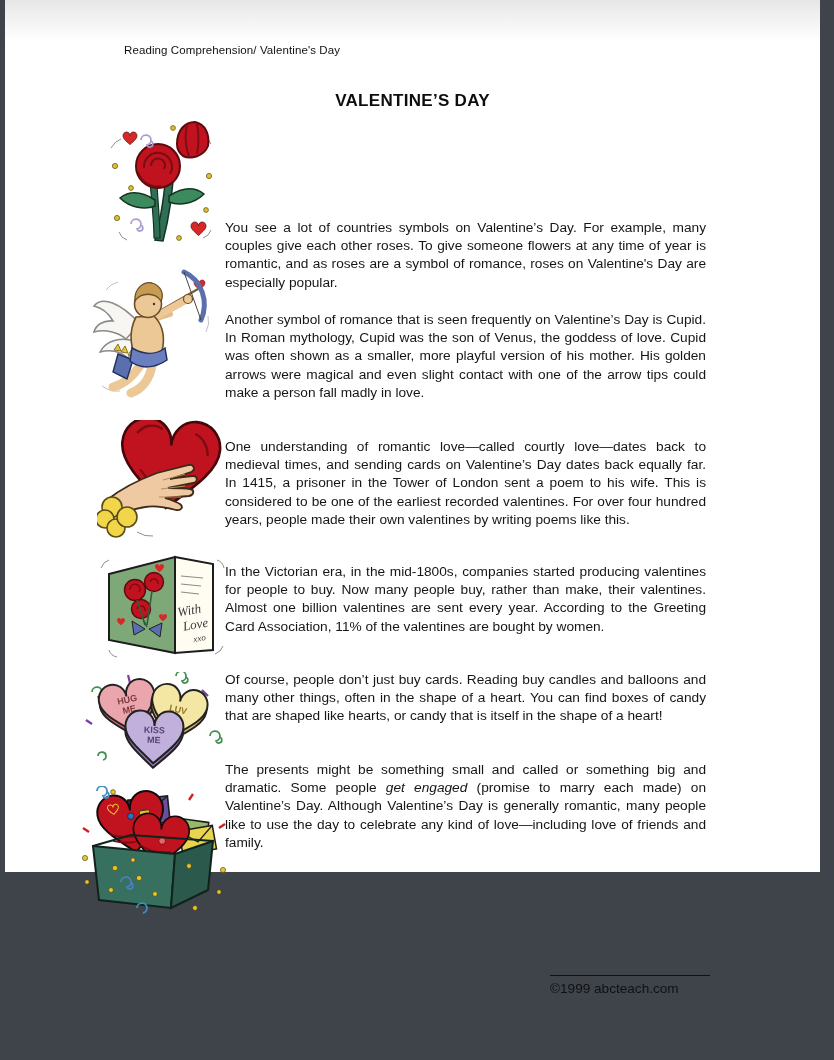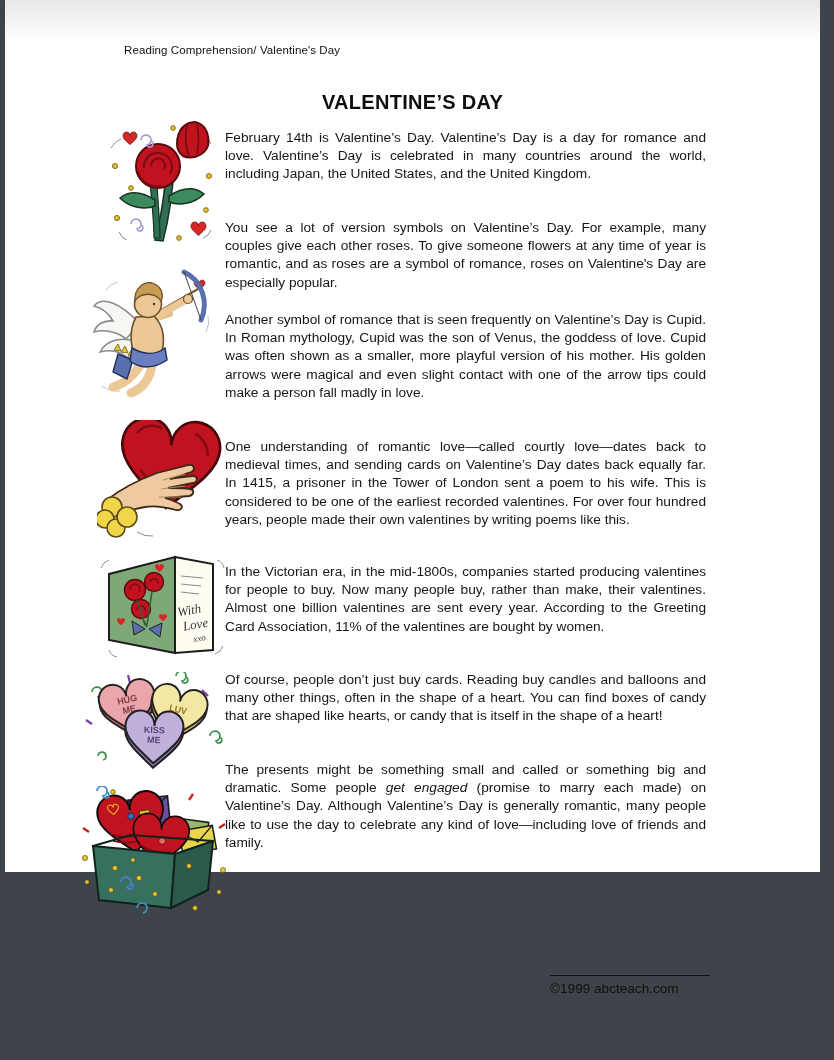--- a/index.html
+++ b/index.html
@@ -16,21 +16,21 @@
     content:"";position:absolute;left:0;right:0;top:0;height:46px;
     background:linear-gradient(180deg,#e7e7e8 0%,rgba(255,255,255,0) 90%);
     pointer-events:none;
   }
   .hdr{
     position:absolute;left:119px;top:44px;
     font-size:11.5px;color:#111;letter-spacing:.1px;
   }
   .title{
     position:absolute;left:0;right:0;top:91px;text-align:center;
-    font-size:20px;font-weight:bold;color:#0d0d0d;letter-spacing:.3px;
+    font-size:17px;font-weight:bold;color:#0d0d0d;letter-spacing:.3px;
   }
   .para{
     position:absolute;left:220px;width:481px;margin:0;
     font-size:13.7px;line-height:18.2px;text-align:justify;
     color:#161616;
   }
   .para i{font-style:italic;}
   .illus{position:absolute;}
   .footer-line{
     position:absolute;left:545px;top:975px;width:160px;height:0;
@@ -255,23 +255,22 @@
       <circle cx="10" cy="96" r="2.2"></circle>
         <circle cx="36" cy="6" r="2.4"></circle>
         <circle cx="142" cy="106" r="2.2"></circle>
     </g>
     <g fill="none" stroke="#3f8fbf" stroke-width="1.8">
       <path d="M20 5 a5 5 0 1 1 6 5 a3 3 0 1 0 3 -4"></path>
       <path d="M66 127 a5 5 0 1 0 -6 -5"></path>
     </g>
   </svg>
 
-  <p class="para" style="top:129px"><span>February 14th is Valentine’s Day. Valentine’s Day is a day for romance and love. Valentine’s Day is celebrated in many countries around the world, including Japan, the United States, and the United Kingdom.</span><i></i><span></span></p>
-
-  <p class="para" style="top:219px"><span>You see a lot of version symbols on Valentine’s Day. For example, many couples give each other roses. To give someone flowers at any time of year is romantic, and as roses are a symbol of romance, roses on Valentine's Day are especially popular.</span><i></i><span></span></p>
+
+  <p class="para" style="top:219px"><span>You see a lot of countries symbols on Valentine’s Day. For example, many couples give each other roses. To give someone flowers at any time of year is romantic, and as roses are a symbol of romance, roses on Valentine's Day are especially popular.</span><i></i><span></span></p>
 
   <p class="para" style="top:311px"><span>Another symbol of romance that is seen frequently on Valentine’s Day is Cupid. In Roman mythology, Cupid was the son of Venus, the goddess of love. Cupid was often shown as a smaller, more playful version of his mother. His golden arrows were magical and even slight contact with one of the arrow tips could make a person fall madly in love.</span><i></i><span></span></p>
 
   <p class="para" style="top:438px"><span>One understanding of romantic love—called courtly love—dates back to medieval times, and sending cards on Valentine’s Day dates back equally far. In 1415, a prisoner in the Tower of London sent a poem to his wife. This is considered to be one of the earliest recorded valentines. For over four hundred years, people made their own valentines by writing poems like this.</span><i></i><span></span></p>
 
   <p class="para" style="top:563px"><span>In the Victorian era, in the mid-1800s, companies started producing valentines for people to buy. Now many people buy, rather than make, their valentines. Almost one billion valentines are sent every year. According to the Greeting Card Association, 11% of the valentines are bought by women.</span><i></i><span></span></p>
 
   <p class="para" style="top:671px"><span>Of course, people don’t just buy cards. Reading buy candles and balloons and many other things, often in the shape of a heart. You can find boxes of candy that are shaped like hearts, or candy that is itself in the shape of a heart!</span><i></i><span></span></p>
 
   <p class="para" style="top:761px"><span>The presents might be something small and called or something big and dramatic. Some people </span><i>get engaged</i><span> (promise to marry each made) on Valentine’s Day. Although Valentine’s Day is generally romantic, many people like to use the day to celebrate any kind of love—including love of friends and family.</span></p>

